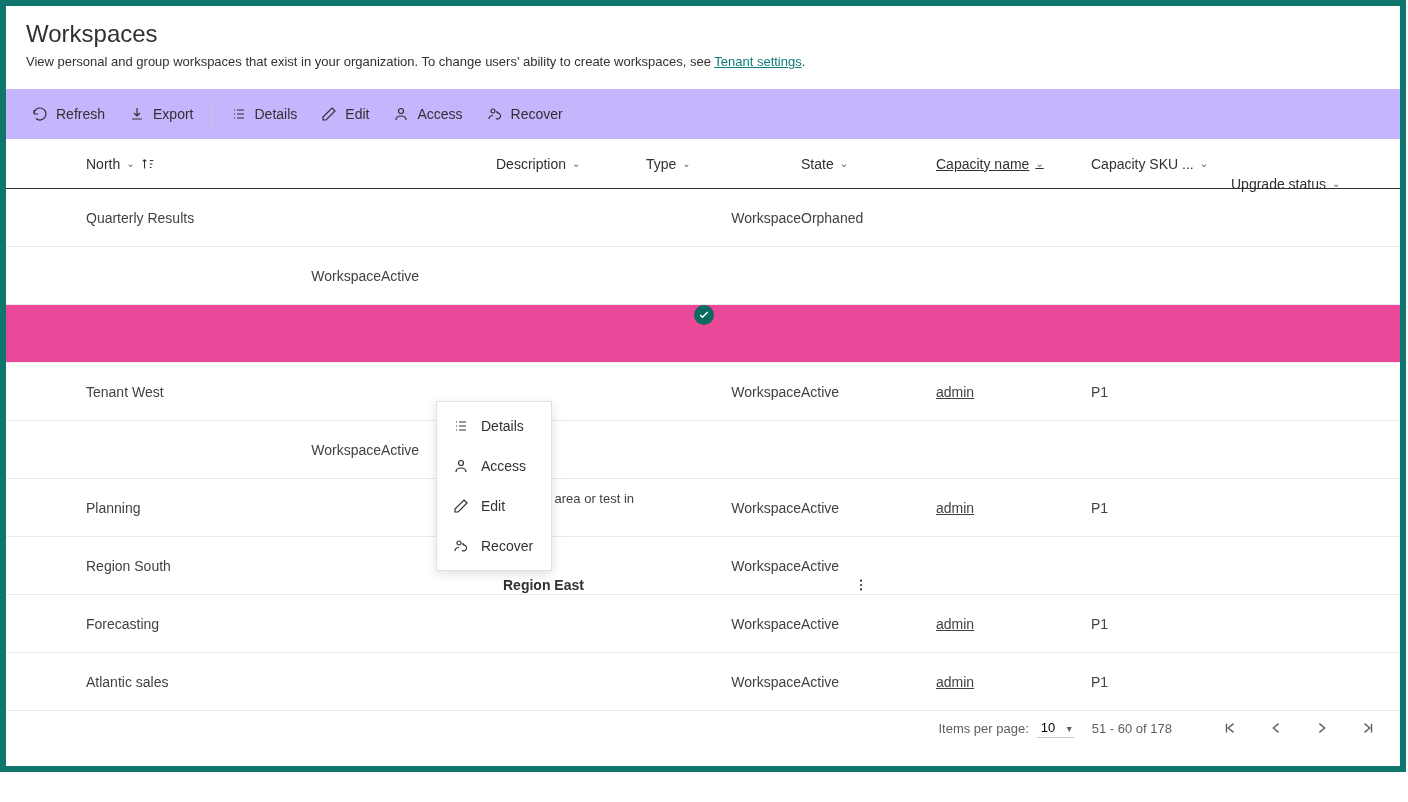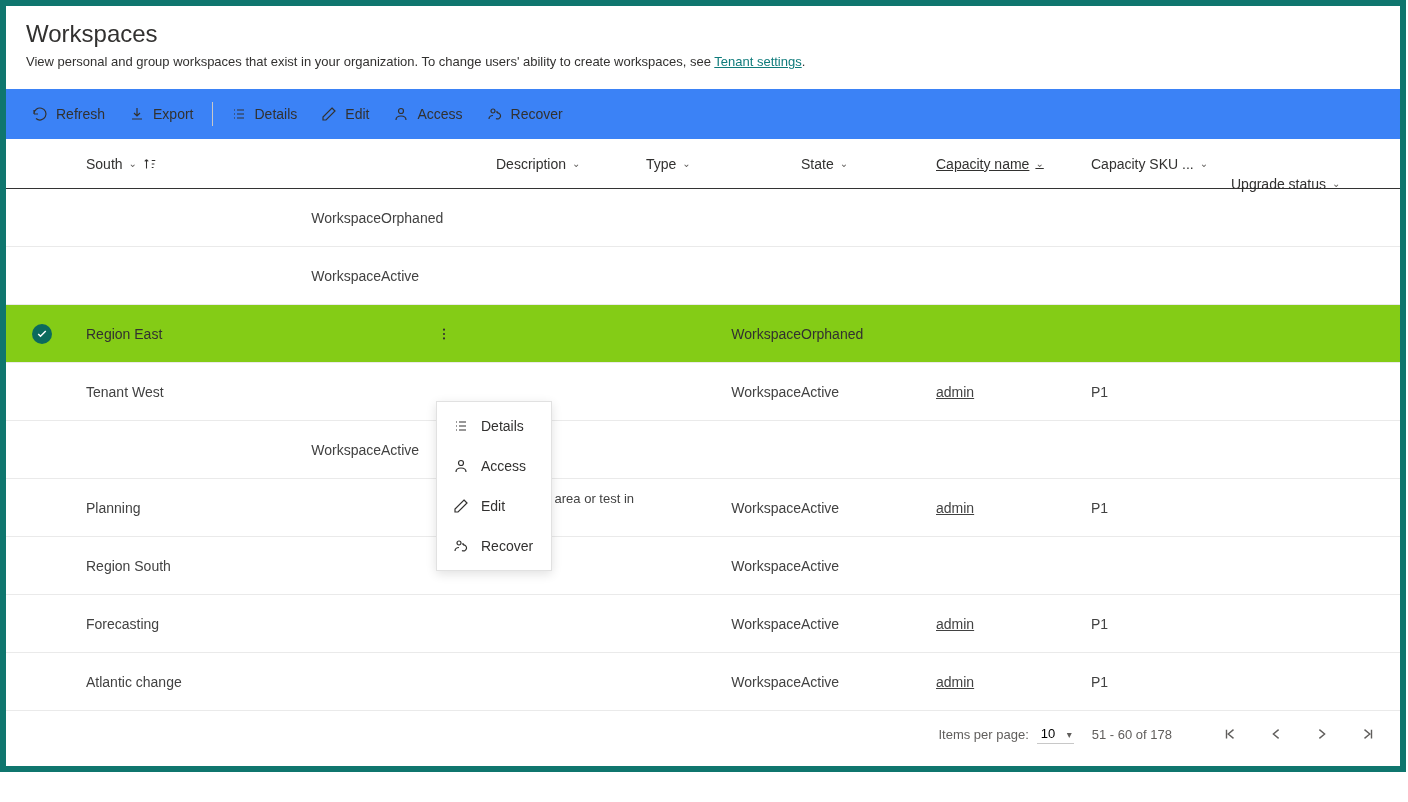--- a/index.html
+++ b/index.html
@@ -2,50 +2,50 @@
 <html><head>
 <meta charset="utf-8">
 <style>
 * { box-sizing: border-box; margin: 0; padding: 0; }
 body { font-family: "Segoe UI", Arial, sans-serif; font-size: 14px; color: #323130; background: #fff; }
 .frame { border: 6px solid #0f766e; width: 1406px; height: 772px; margin: 0; overflow: hidden; position: relative; }
 .header-area { padding: 14px 20px 20px 20px; }
 .page-title { font-size: 24px; font-weight: 400; color: #323130; margin-bottom: 6px; }
 .page-desc { font-size: 13px; color: #323130; }
 .page-desc a { color: #0f7b7b; text-decoration: underline; }
-.toolbar { background: #3b82f6; height: 50px; display: flex; align-items: center; padding: 0 14px; gap: 0; }
+.toolbar { background: #c4b5fd; height: 50px; display: flex; align-items: center; padding: 0 14px; gap: 0; }
 .tb-btn { display: flex; align-items: center; gap: 8px; padding: 8px 12px; cursor: pointer; color: #323130; font-size: 14px; border: none; background: transparent; }
 .tb-btn .ic { width: 16px; height: 16px; display: inline-flex; align-items: center; justify-content: center; }
 .tb-sep { width: 1px; height: 24px; background: #c8c8c8; margin: 0 6px; }
 .table-wrap { }
 .thead { display: flex; align-items: center; height: 50px; padding: 0 0 0 0; border-bottom: 1px solid #333; }
 .th { display: flex; align-items: center; gap: 6px; font-size: 14px; color: #323130; font-weight: 400; cursor: pointer; }
 .th .chev { font-size: 10px; color: #605e5c; }
 .col-check { width: 70px; flex: 0 0 70px; }
 .col-name { width: 420px; flex: 0 0 420px; padding-left: 10px; }
 .col-desc { width: 150px; flex: 0 0 150px; }
 .col-type { width: 155px; flex: 0 0 155px; text-align: right; }
 .col-state { width: 135px; flex: 0 0 135px; }
 .col-cap { width: 155px; flex: 0 0 155px; text-decoration: underline; }
 .col-sku { width: 140px; flex: 0 0 140px; }
 .col-upg { width: 150px; flex: 0 0 150px; margin-top: 40px; }
 .sort-ic { display: inline-flex; }
 .tbody { }
 .trow { display: flex; align-items: center; height: 58px; border-bottom: 1px solid #eaeaea; font-size: 14px; color: #424242; cursor: pointer; position: relative; }
-.trow.selected { background: #84cc16; font-weight: 400; color: #323130; }
+.trow.selected { background: #ec4899; font-weight: 700; color: #323130; flex-direction: column; }
 .trow .cell { overflow: hidden; text-overflow: ellipsis; }
 .check-circle { width: 20px; height: 20px; border-radius: 50%; background: #0b6a5d; display: flex; align-items: center; justify-content: center; margin-left: 26px; }
 .check-circle svg { width: 12px; height: 12px; }
 .name-cell { display: flex; align-items: center; justify-content: space-between; padding-right: 40px; }
 .more-btn { width: 24px; height: 24px; display: flex; align-items: center; justify-content: center; cursor: pointer; border: none; background: transparent; }
 .context-menu { position: absolute; left: 430px; top: 395px; width: 116px; background: #fff; border: 1px solid #e1e1e1; box-shadow: 0 3px 10px rgba(0,0,0,0.12); z-index: 10; padding: 4px 0; }
 .cm-item { display: flex; align-items: center; gap: 12px; padding: 12px 16px; font-size: 14px; color: #323130; cursor: pointer; }
 .cm-item .ic { width: 16px; height: 16px; display: inline-flex; align-items: center; justify-content: center; }
 .desc-text { font-size: 13px; color: #424242; line-height: 1.3; }
-.pager { position: absolute; bottom: 8px; right: 0; height: 48px; display: flex; align-items: center; gap: 18px; padding: 0 22px; font-size: 13px; color: #605e5c; width: auto; justify-content: flex-end; }
+.pager { position: absolute; bottom: 14px; right: 0; height: 48px; display: flex; align-items: center; gap: 18px; padding: 0 22px; font-size: 13px; color: #605e5c; width: auto; justify-content: flex-end; }
 .pager .ipp { display: flex; align-items: center; gap: 8px; }
 .pager select { border: none; border-bottom: 1px solid #c8c8c8; background: transparent; font-size: 13px; padding: 2px 18px 2px 4px; cursor: pointer; appearance: none; }
 .sel-wrap { position: relative; display: inline-flex; align-items: center; }
 .sel-wrap::after { content: "▾"; position: absolute; right: 2px; font-size: 10px; color: #605e5c; pointer-events: none; }
 .pg-btn { width: 20px; height: 20px; display: inline-flex; align-items: center; justify-content: center; cursor: pointer; color: #605e5c; border: none; background: transparent; }
 .pg-btns { display: flex; gap: 26px; margin-left: 30px; }
 svg { display: block; }
 </style>
 </head>
 <body>
@@ -110,21 +110,21 @@
           </svg>
     </span>
     <span>Recover</span>
   </button>
 </div>
 
 <div class="table-wrap">
   <div class="thead">
     <div class="col-check"></div>
     <div class="th col-name">
-      <span>South</span>
+      <span>North</span>
       <span class="chev">⌄</span>
       <span class="sort-ic">
         <svg viewBox="0 0 16 16" width="14" height="14" fill="none" stroke="#323130" stroke-width="1.2">
               <path d="M4 3v10M4 3l-2 2M4 3l2 2M10 4h4M10 8h3M10 12h2"></path>
             </svg>
       </span>
     </div>
     <div class="th col-desc">
       <span>Description</span>
       <span class="chev">⌄</span>
@@ -146,20 +146,23 @@
       <span class="chev">⌄</span>
     </div>
     <div class="th col-upg">
       <span>Upgrade status</span>
       <span class="chev">⌄</span>
     </div>
   </div>
   <div class="tbody" id="tbody">
         <div class="trow">
           <div class="cell col-check"></div>
+          <div class="cell col-name name-cell">
+            <span>Quarterly Results</span>
+          </div>
           <div class="cell col-desc"></div>
           <div class="cell col-type">Workspace</div>
           <div class="cell col-state">Orphaned</div>
           <div class="cell col-cap"></div>
           <div class="cell col-sku"></div>
           <div class="cell col-upg"></div>
         </div>
         <div class="trow">
           <div class="cell col-check"></div>
           <div class="cell col-desc"></div>
@@ -249,21 +252,21 @@
           <div class="cell col-desc"></div>
           <div class="cell col-type">Workspace</div>
           <div class="cell col-state">Active</div>
           <div class="cell col-cap">admin</div>
           <div class="cell col-sku">P1</div>
           <div class="cell col-upg"></div>
         </div>
         <div class="trow">
           <div class="cell col-check"></div>
           <div class="cell col-name name-cell">
-            <span>Atlantic change</span>
+            <span>Atlantic sales</span>
           </div>
           <div class="cell col-desc"></div>
           <div class="cell col-type">Workspace</div>
           <div class="cell col-state">Active</div>
           <div class="cell col-cap">admin</div>
           <div class="cell col-sku">P1</div>
           <div class="cell col-upg"></div>
         </div>
       </div>
 </div>

